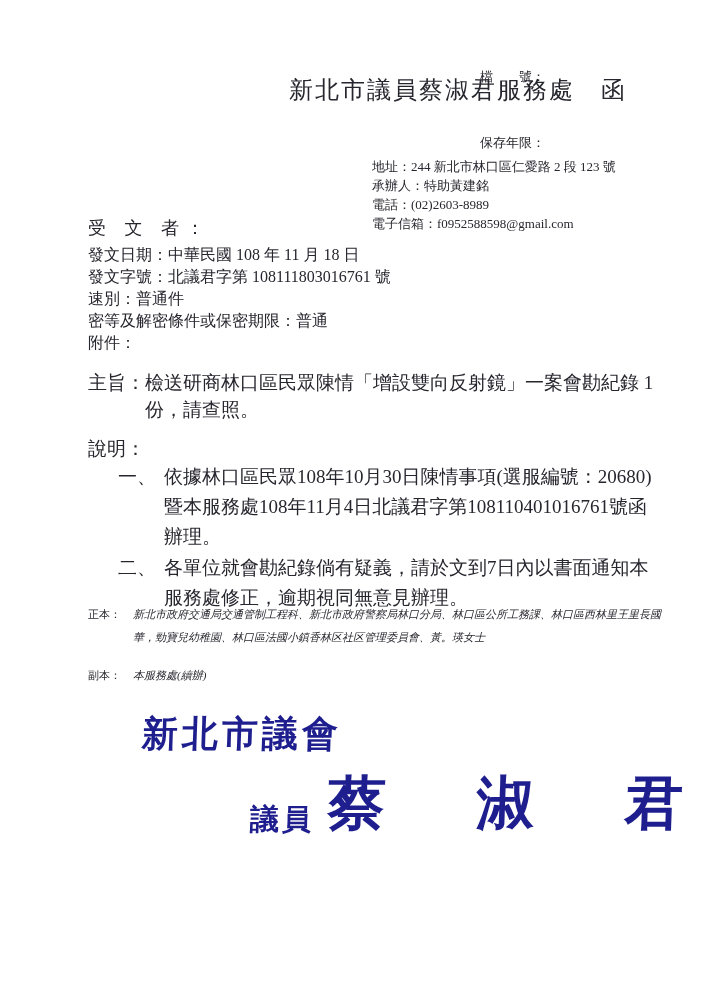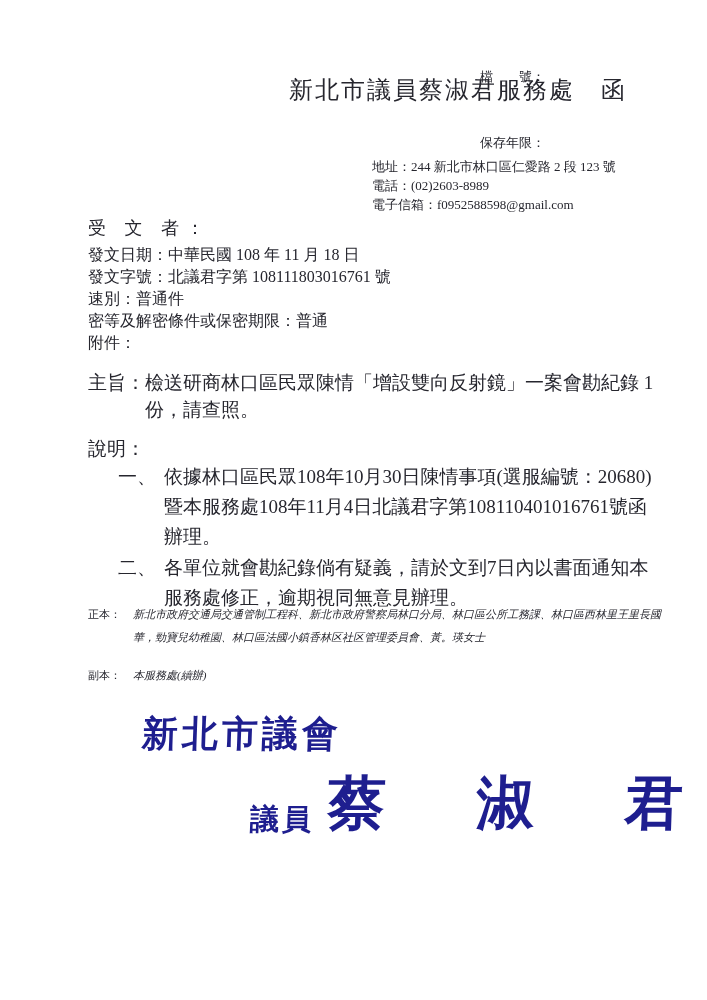--- a/index.html
+++ b/index.html
@@ -51,20 +51,21 @@
 
   <div class="corner">
     <div>檔　　號：</div>
     <div>保存年限：</div>
   </div>
 
   <h1 class="title">新北市議員蔡淑君服務處　函</h1>
 
   <div class="sender">
     <div>地址：244 新北市林口區仁愛路 2 段 123 號</div>
+    <div>承辦人：特助黃建銘</div>
     <div>電話：(02)2603-8989</div>
     <div>電子信箱：f0952588598@gmail.com</div>
   </div>
 
   <div class="recipient">受 文 者：</div>
 
   <div class="meta">
     <div>發文日期：中華民國 108 年 11 月 18 日</div>
     <div>發文字號：北議君字第 108111803016761 號</div>
     <div>速別：普通件</div>

